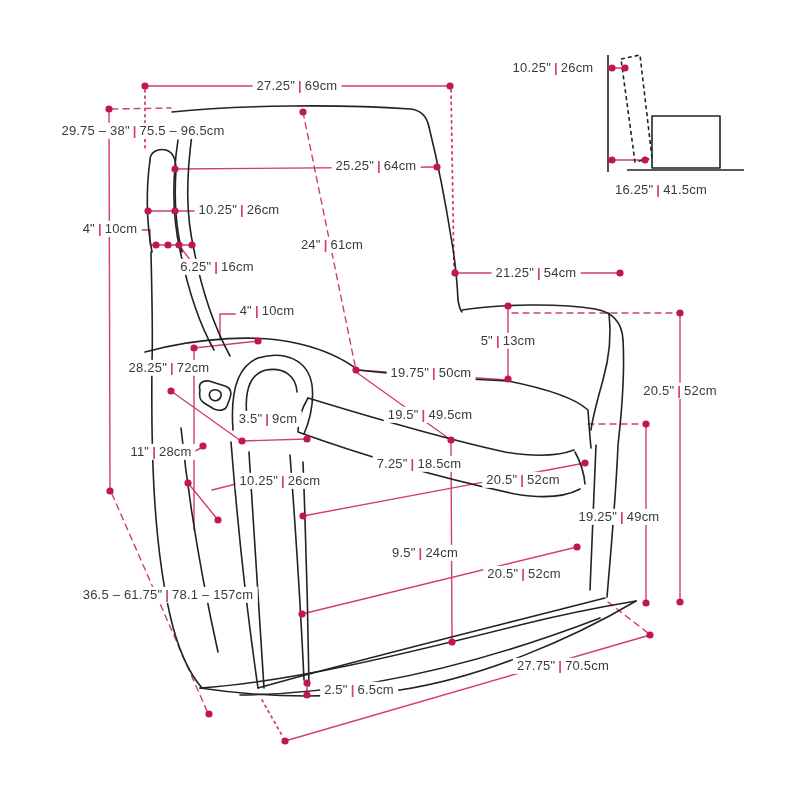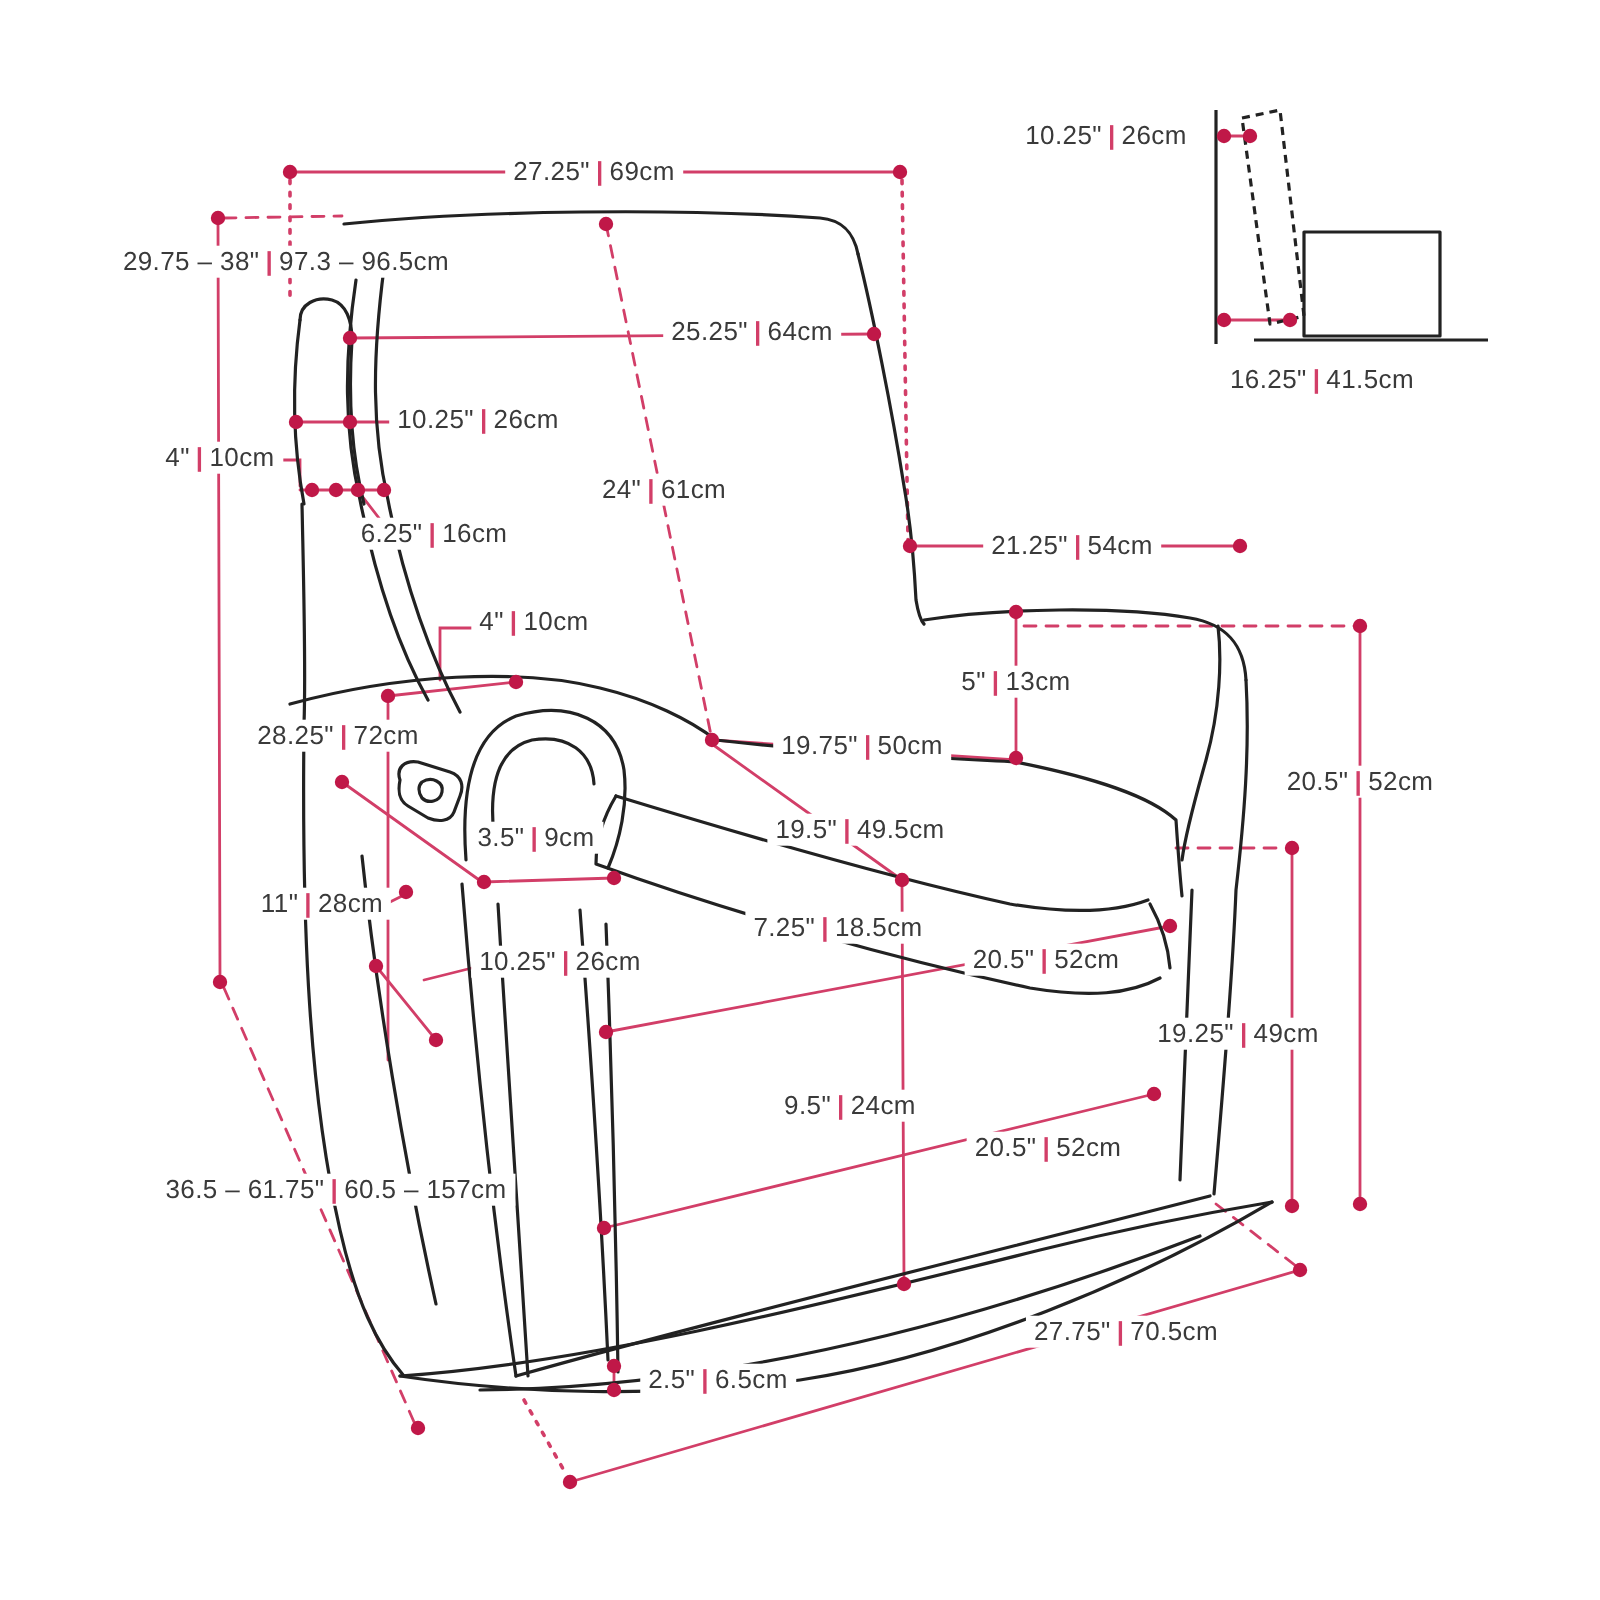--- a/index.html
+++ b/index.html
@@ -155,21 +155,21 @@
         <circle cx="307" cy="695" r="3.6"></circle>
       <circle cx="209" cy="714" r="3.6"></circle>
       <circle cx="612" cy="68" r="3.6"></circle>
         <circle cx="625" cy="68" r="3.6"></circle>
       <circle cx="612" cy="160" r="3.6"></circle>
         <circle cx="645" cy="160" r="3.6"></circle>
     </g>
   </svg>
 
   <div class="dim" style="left:297px;top:86px"><span class="in">27.25"</span><span class="sep">|</span><span class="cm">69cm</span></div>
-  <div class="dim" style="left:143px;top:131px"><span class="in">29.75 – 38"</span><span class="sep">|</span><span class="cm">97.3 – 96.5cm</span></div>
+  <div class="dim" style="left:143px;top:131px"><span class="in">29.75 – 38"</span><span class="sep">|</span><span class="cm">75.5 – 96.5cm</span></div>
   <div class="dim" style="left:376px;top:166px"><span class="in">25.25"</span><span class="sep">|</span><span class="cm">64cm</span></div>
   <div class="dim" style="left:239px;top:210px"><span class="in">10.25"</span><span class="sep">|</span><span class="cm">26cm</span></div>
   <div class="dim" style="left:110px;top:229px"><span class="in">4"</span><span class="sep">|</span><span class="cm">10cm</span></div>
   <div class="dim" style="left:332px;top:245px"><span class="in">24"</span><span class="sep">|</span><span class="cm">61cm</span></div>
   <div class="dim" style="left:217px;top:267px"><span class="in">6.25"</span><span class="sep">|</span><span class="cm">16cm</span></div>
   <div class="dim" style="left:553px;top:68px"><span class="in">10.25"</span><span class="sep">|</span><span class="cm">26cm</span></div>
   <div class="dim" style="left:661px;top:190px"><span class="in">16.25"</span><span class="sep">|</span><span class="cm">41.5cm</span></div>
   <div class="dim" style="left:536px;top:273px"><span class="in">21.25"</span><span class="sep">|</span><span class="cm">54cm</span></div>
   <div class="dim" style="left:267px;top:311px"><span class="in">4"</span><span class="sep">|</span><span class="cm">10cm</span></div>
   <div class="dim" style="left:508px;top:341px"><span class="in">5"</span><span class="sep">|</span><span class="cm">13cm</span></div>
@@ -178,17 +178,17 @@
   <div class="dim" style="left:680px;top:391px"><span class="in">20.5"</span><span class="sep">|</span><span class="cm">52cm</span></div>
   <div class="dim" style="left:430px;top:415px"><span class="in">19.5"</span><span class="sep">|</span><span class="cm">49.5cm</span></div>
   <div class="dim" style="left:268px;top:419px"><span class="in">3.5"</span><span class="sep">|</span><span class="cm">9cm</span></div>
   <div class="dim" style="left:161px;top:452px"><span class="in">11"</span><span class="sep">|</span><span class="cm">28cm</span></div>
   <div class="dim" style="left:419px;top:464px"><span class="in">7.25"</span><span class="sep">|</span><span class="cm">18.5cm</span></div>
   <div class="dim" style="left:523px;top:480px"><span class="in">20.5"</span><span class="sep">|</span><span class="cm">52cm</span></div>
   <div class="dim" style="left:280px;top:481px"><span class="in">10.25"</span><span class="sep">|</span><span class="cm">26cm</span></div>
   <div class="dim" style="left:619px;top:517px"><span class="in">19.25"</span><span class="sep">|</span><span class="cm">49cm</span></div>
   <div class="dim" style="left:425px;top:553px"><span class="in">9.5"</span><span class="sep">|</span><span class="cm">24cm</span></div>
   <div class="dim" style="left:524px;top:574px"><span class="in">20.5"</span><span class="sep">|</span><span class="cm">52cm</span></div>
-  <div class="dim" style="left:168px;top:595px"><span class="in">36.5 – 61.75"</span><span class="sep">|</span><span class="cm">60.5 – 157cm</span></div>
+  <div class="dim" style="left:168px;top:595px"><span class="in">36.5 – 61.75"</span><span class="sep">|</span><span class="cm">78.1 – 157cm</span></div>
   <div class="dim" style="left:563px;top:666px"><span class="in">27.75"</span><span class="sep">|</span><span class="cm">70.5cm</span></div>
   <div class="dim" style="left:359px;top:690px"><span class="in">2.5"</span><span class="sep">|</span><span class="cm">6.5cm</span></div>
 
 </div>
 
 </body></html>

